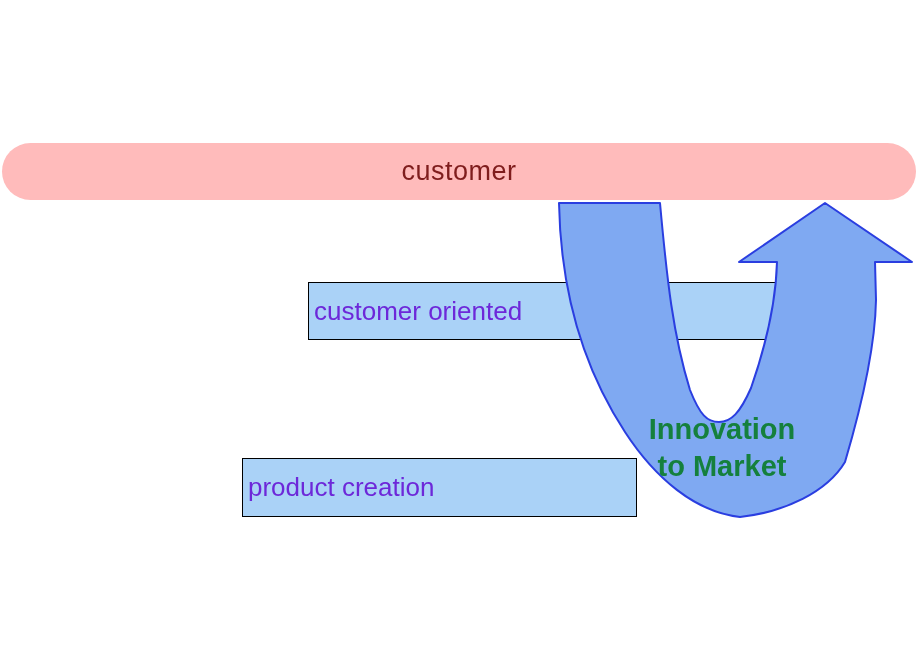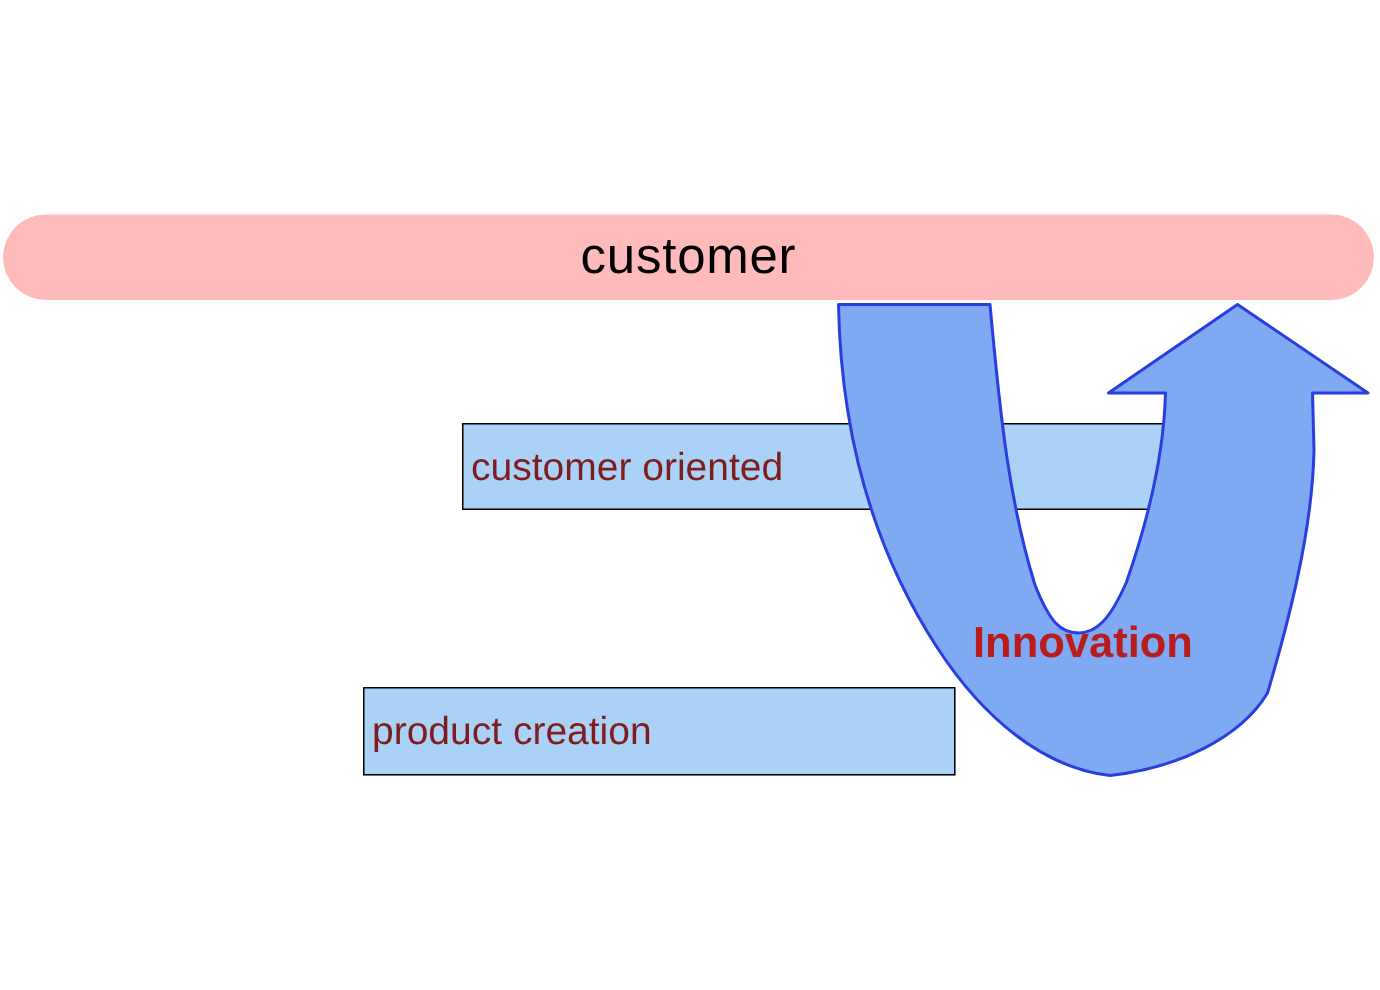--- a/index.html
+++ b/index.html
@@ -21,35 +21,35 @@
     top: 143px;
     width: 914px;
     height: 57px;
     background: #FFBBBB;
     border-radius: 28.5px;
     display: flex;
     align-items: center;
     justify-content: center;
   }
   .customer-bar .label {
-    font-size: 34px;
-    color: #000000;
+    font-size: 27px;
+    color: #7f1d1d;
     letter-spacing: 0.5px;
   }
   .process-bar {
     position: absolute;
     background: #AAD2F7;
     border: 1px solid #000000;
     box-sizing: border-box;
     display: flex;
     align-items: center;
   }
   .process-bar .label {
     font-size: 26px;
-    color: #7f1d1d;
+    color: #6d28d9;
     padding-left: 5px;
     white-space: nowrap;
   }
   .bar-customer-oriented {
     left: 308px;
     top: 282px;
     width: 470px;
     height: 58px;
   }
   .bar-product-creation {
@@ -68,21 +68,21 @@
   }
   .arrow-label {
     position: absolute;
     left: 572px;
     top: 411px;
     width: 300px;
     text-align: center;
     font-size: 29px;
     font-weight: bold;
     line-height: 37px;
-    color: #b91c1c;
+    color: #15803d;
     white-space: nowrap;
   }
 </style>
 </head>
 <body>
 
 <div class="canvas">
 
   <div class="customer-bar">
     <span class="label">customer</span>
@@ -110,15 +110,16 @@
              L 876 300
              C 875 355 858 418 845 462
              C 827 492 785 512 740 517
              C 695 512 655 478 625 432
              C 593 383 561 310 559 203
              Z" fill="#7FA9F2" stroke="#2A3EE0"></path>
   </svg>
 
   <div class="arrow-label">
     <div>Innovation</div>
+    <div>to Market</div>
   </div>
 
 </div>
 
 </body></html>

